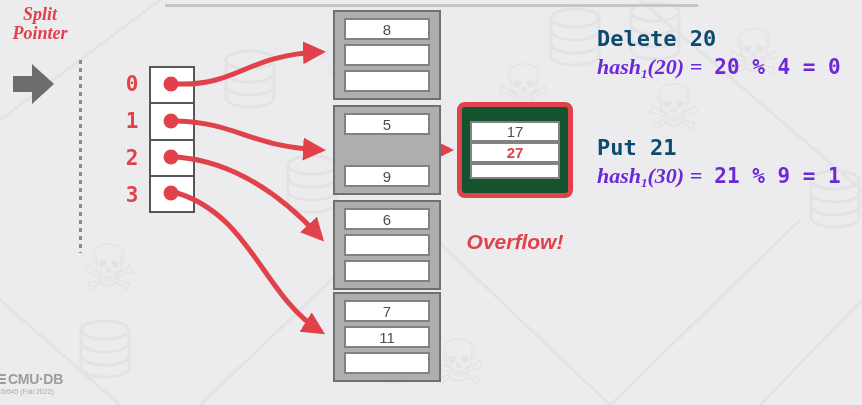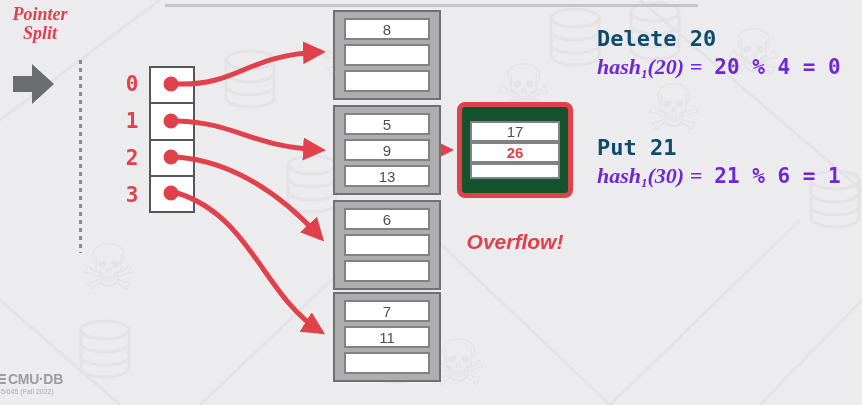--- a/index.html
+++ b/index.html
@@ -124,22 +124,22 @@
       <use href="#db" x="105" y="330"></use>
         <use href="#db" x="395" y="335"></use>
         <use href="#db" x="250" y="60"></use>
       <use href="#db" x="835" y="180"></use>
     </g>
   </svg>
 
   <div class="title-line"></div>
 
   <div class="split-pointer">
+    <div>Split</div>
     <div>Pointer</div>
-    <div>Split</div>
   </div>
   <svg class="block-arrow" width="42" height="44" viewBox="0 0 42 44">
     <polygon points="0,14 19,14 19,2 41,22 19,42 19,30 0,30" fill="#6b6c6e"></polygon>
   </svg>
   <div class="dotted-line"></div>
 
   <div class="dir-indices">
     <div class="dir-idx">0</div>
     <div class="dir-idx">1</div>
     <div class="dir-idx">2</div>
@@ -175,50 +175,49 @@
   </svg>
 
   <div class="bucket" style="top:10px">
     <div class="slot">8</div>
     <div class="slot"></div>
     <div class="slot"></div>
   </div>
   <div class="bucket" style="top:105px">
     <div class="slot">5</div>
     <div class="slot">9</div>
-    <div class="slot">13</div>
   </div>
   <div class="bucket" style="top:200px">
     <div class="slot">6</div>
     <div class="slot"></div>
     <div class="slot"></div>
   </div>
   <div class="bucket" style="top:292px">
     <div class="slot">7</div>
     <div class="slot">11</div>
     <div class="slot"></div>
   </div>
 
   <div class="bucket-overflow">
     <div class="slot">17</div>
-    <div class="slot hl">26</div>
+    <div class="slot hl">27</div>
     <div class="slot"></div>
   </div>
   <div class="overflow-label">Overflow!</div>
 
   <div class="op-title" style="top:26px">Delete 20</div>
 
   <div class="hash-line" style="top:54px">
     <span class="fn">hash</span><sub>1</sub><span class="call">(20) =</span><span class="expr">20 % 4 = 0</span>
   </div>
 
   <div class="op-title" style="top:135px">Put 21</div>
 
   <div class="hash-line" style="top:163px">
-    <span class="fn">hash</span><sub>1</sub><span class="call">(30) =</span><span class="expr">21 % 6 = 1</span>
+    <span class="fn">hash</span><sub>1</sub><span class="call">(30) =</span><span class="expr">21 % 9 = 1</span>
   </div>
 
 
   <div class="footer-logo">
     <span class="logo-stack">
         <span></span>
         <span></span>
         <span></span>
       </span>
     <span>CMU·DB</span>

